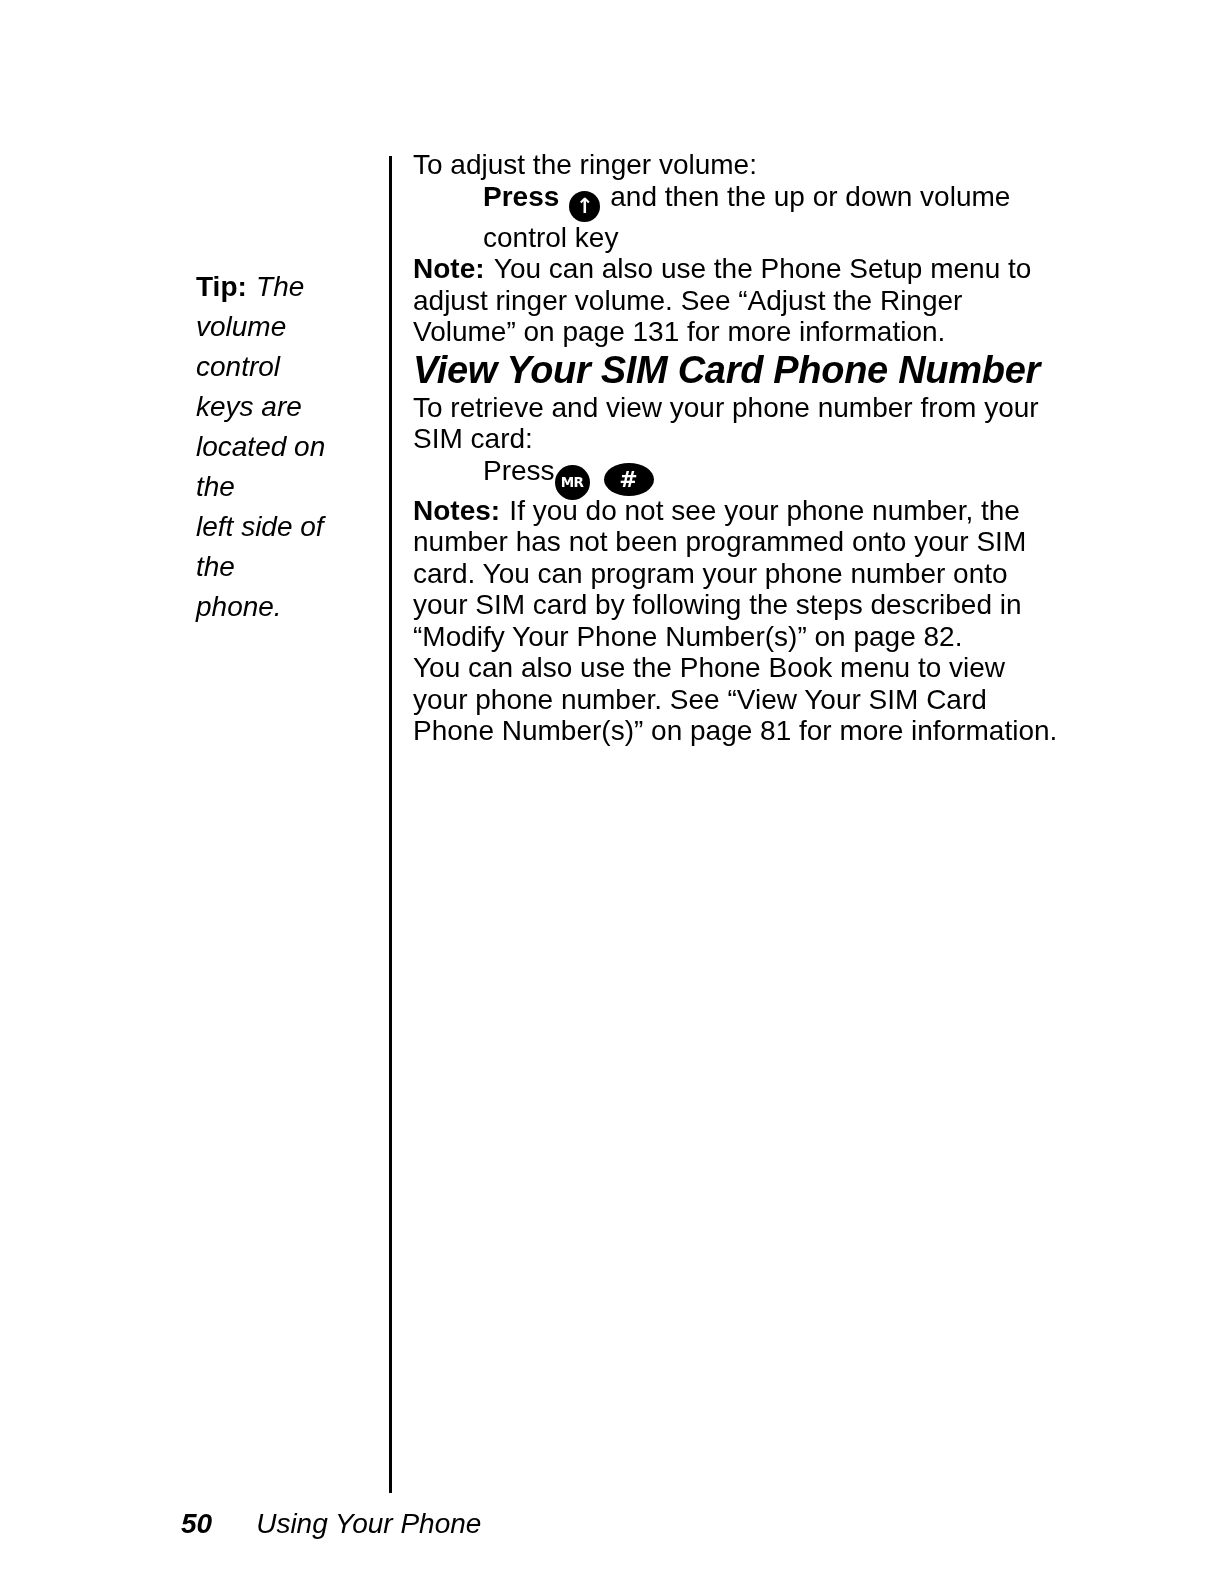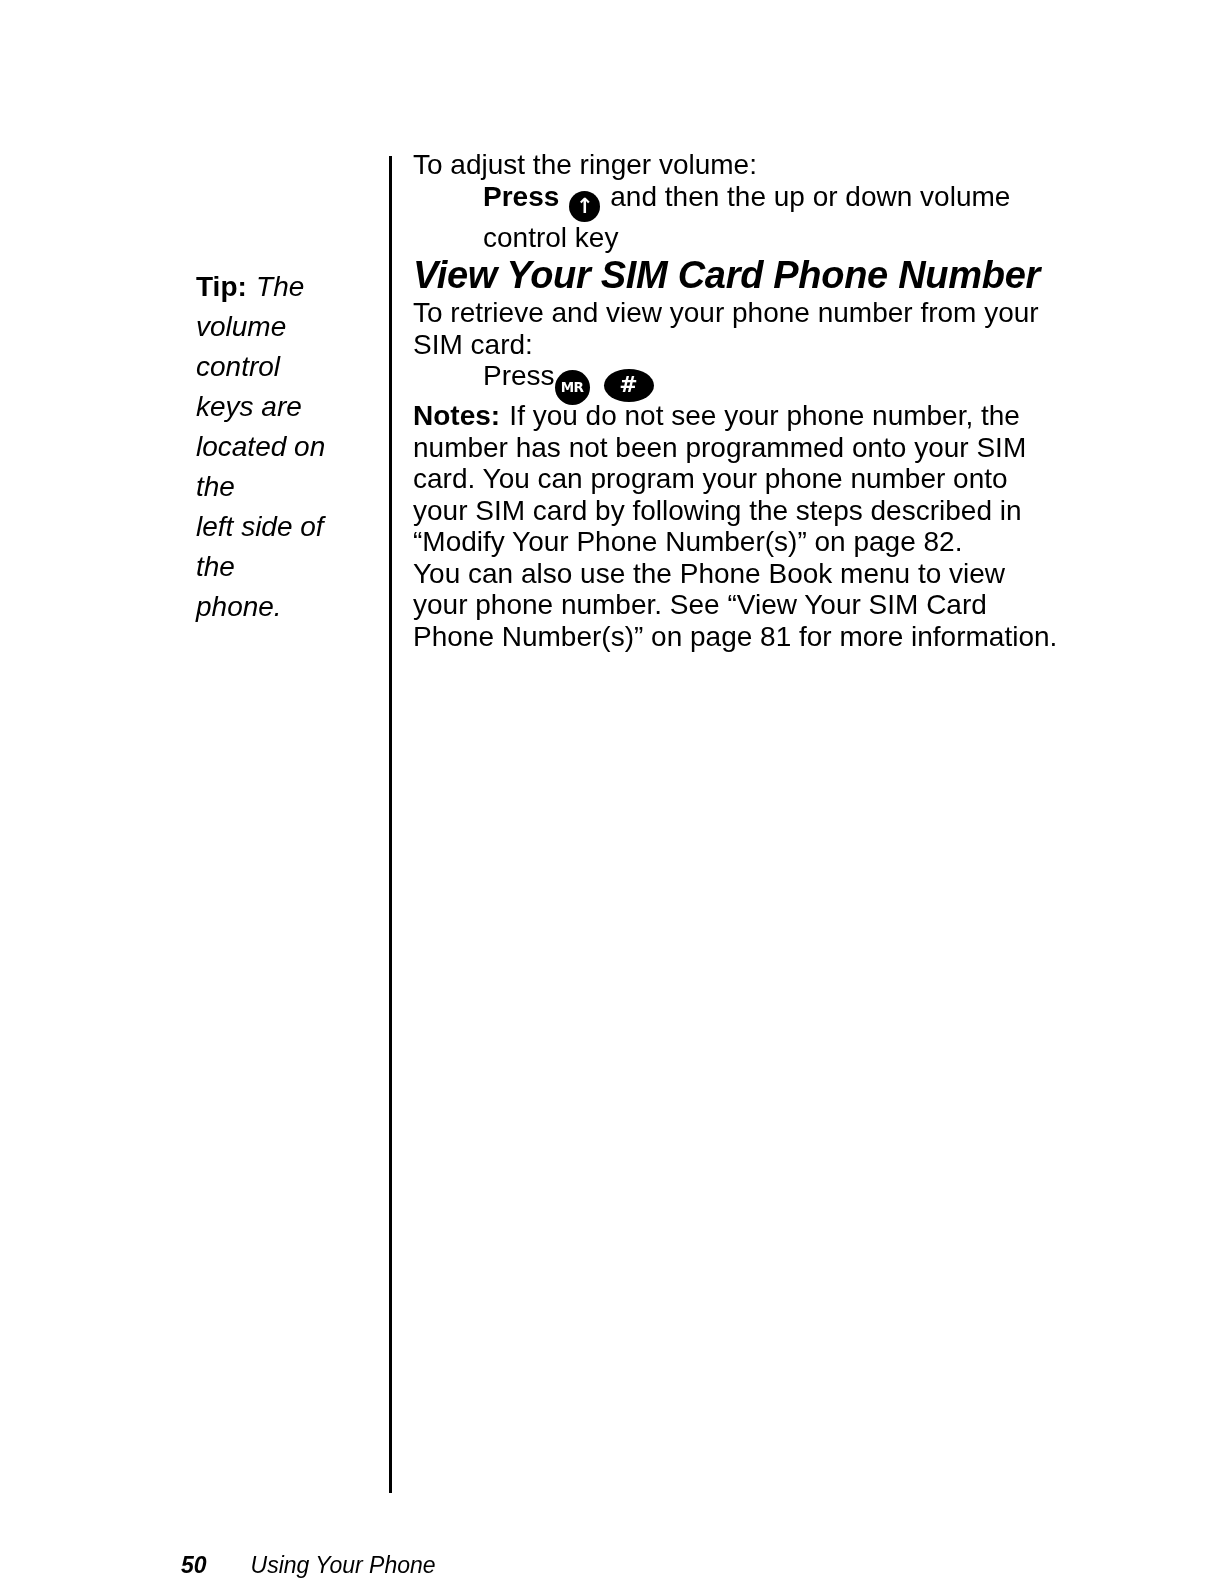--- a/index.html
+++ b/index.html
@@ -96,23 +96,22 @@
   .key-mr    { width: 35px; height: 35px; font-size: 13.5px; margin-left: 0; letter-spacing: -0.5px; }
   .key-pound { width: 50px; height: 33px; font-size: 22px; margin-left: 14px; }
 
   
   .footer {
     position: absolute;
     left: 181px;
     top: 1508px;
     display: flex;
     align-items: center;
-    font-size: 23px;
+    font-size: 28px;
     font-style: italic;
-    margin-top: 44px;
   }
   .footer .page-number { font-weight: bold; }
   .footer .chapter { margin-left: 44px; }
 </style>
 </head>
 <body>
 
 <div class="page">
 
   <div class="rule"></div>
@@ -130,20 +129,23 @@
 
 
     <p class="p-intro">To adjust the ringer volume:</p>
 
     <p class="p-step1"><span class="bold">Press</span><span class="key key-up">
           <span>↑</span>
         </span><span>and then the up or down volume
 control key</span></p>
 
 
+    <p class="p-note"><span class="prefix">Note:</span><span>You can also use the Phone Setup menu to
+adjust ringer volume. See “Adjust the Ringer
+Volume” on page 131 for more information.</span></p>
 
     <h1 class="h2">View Your SIM Card Phone Number</h1>
 
     <p class="p-intro2">To retrieve and view your phone number from your
 SIM card:</p>
 
     <p class="p-step2"><span>Press</span><span class="key key-mr">
           <span>MR</span>
         </span><span class="key key-pound">
           <span>#</span>

